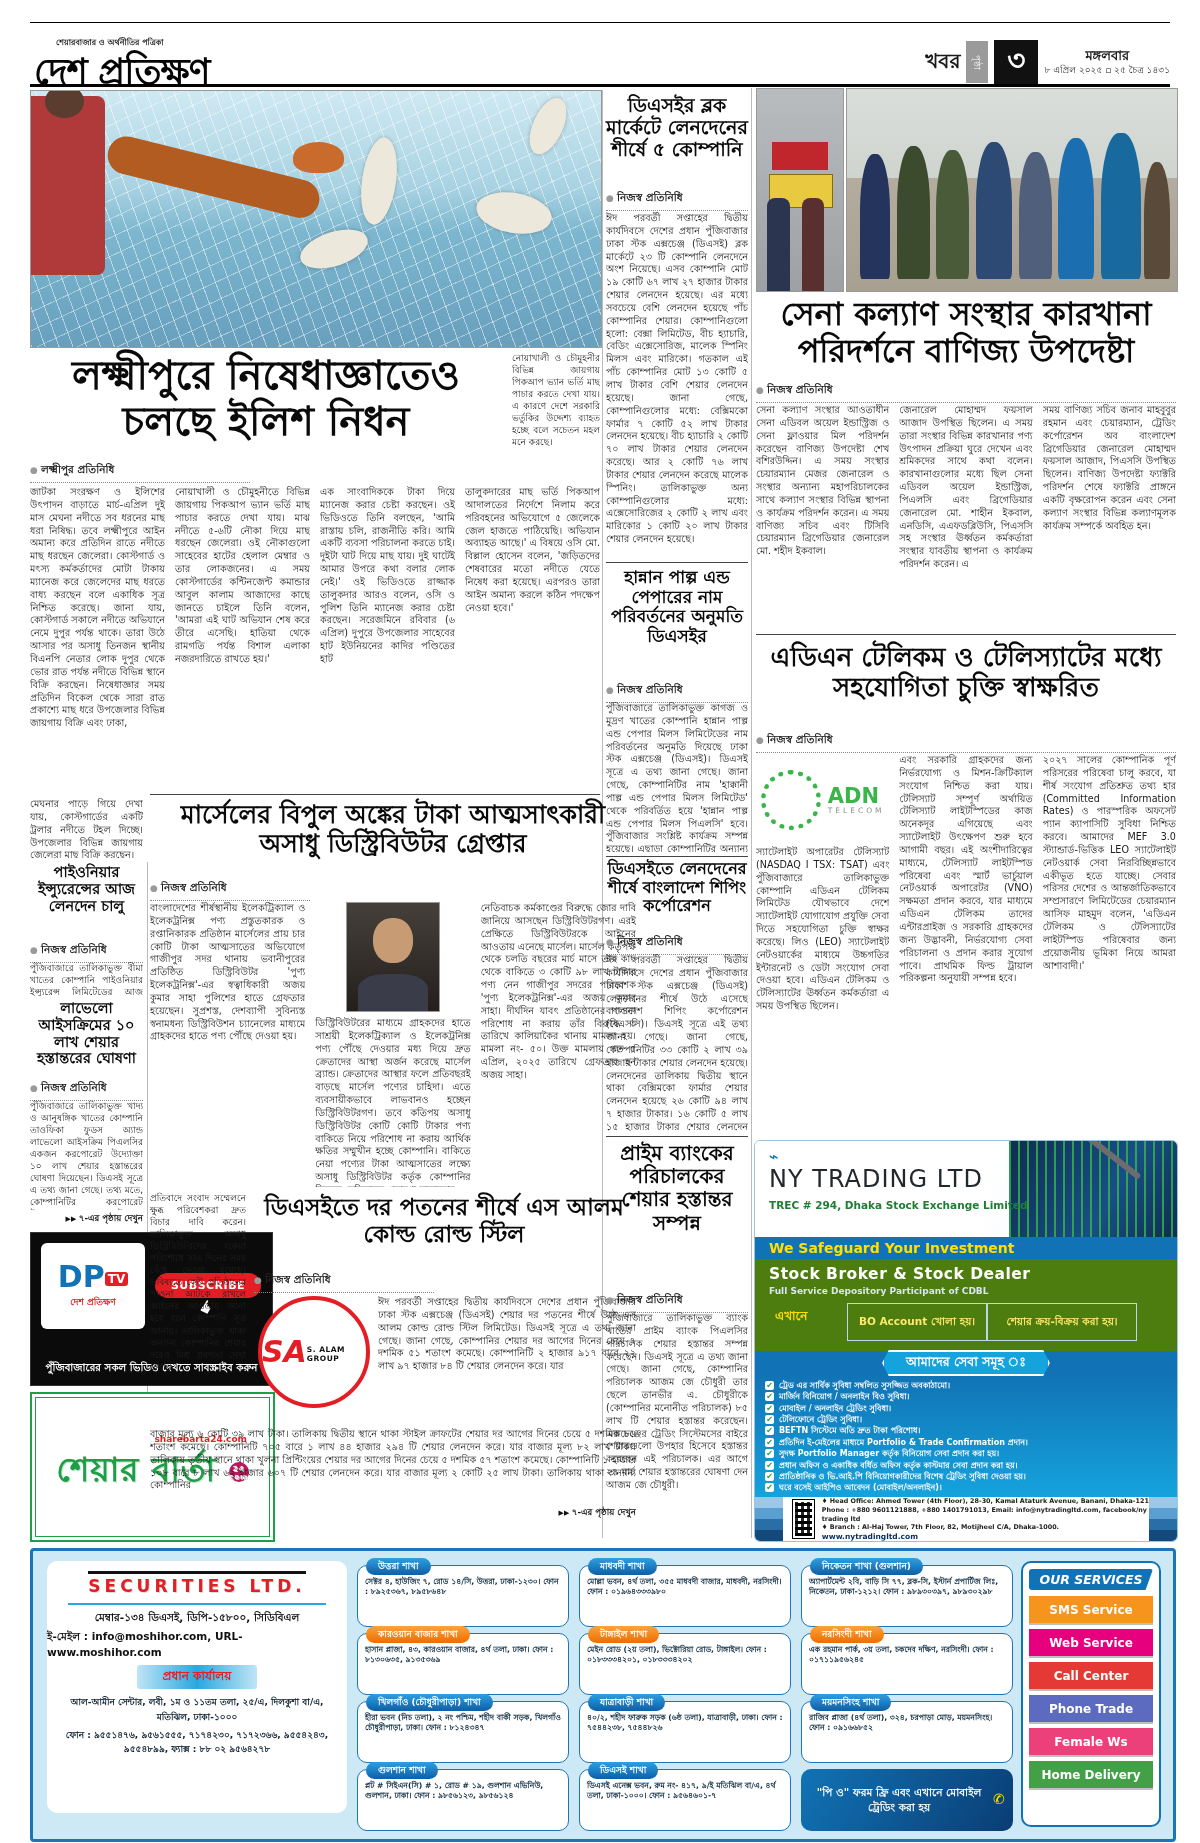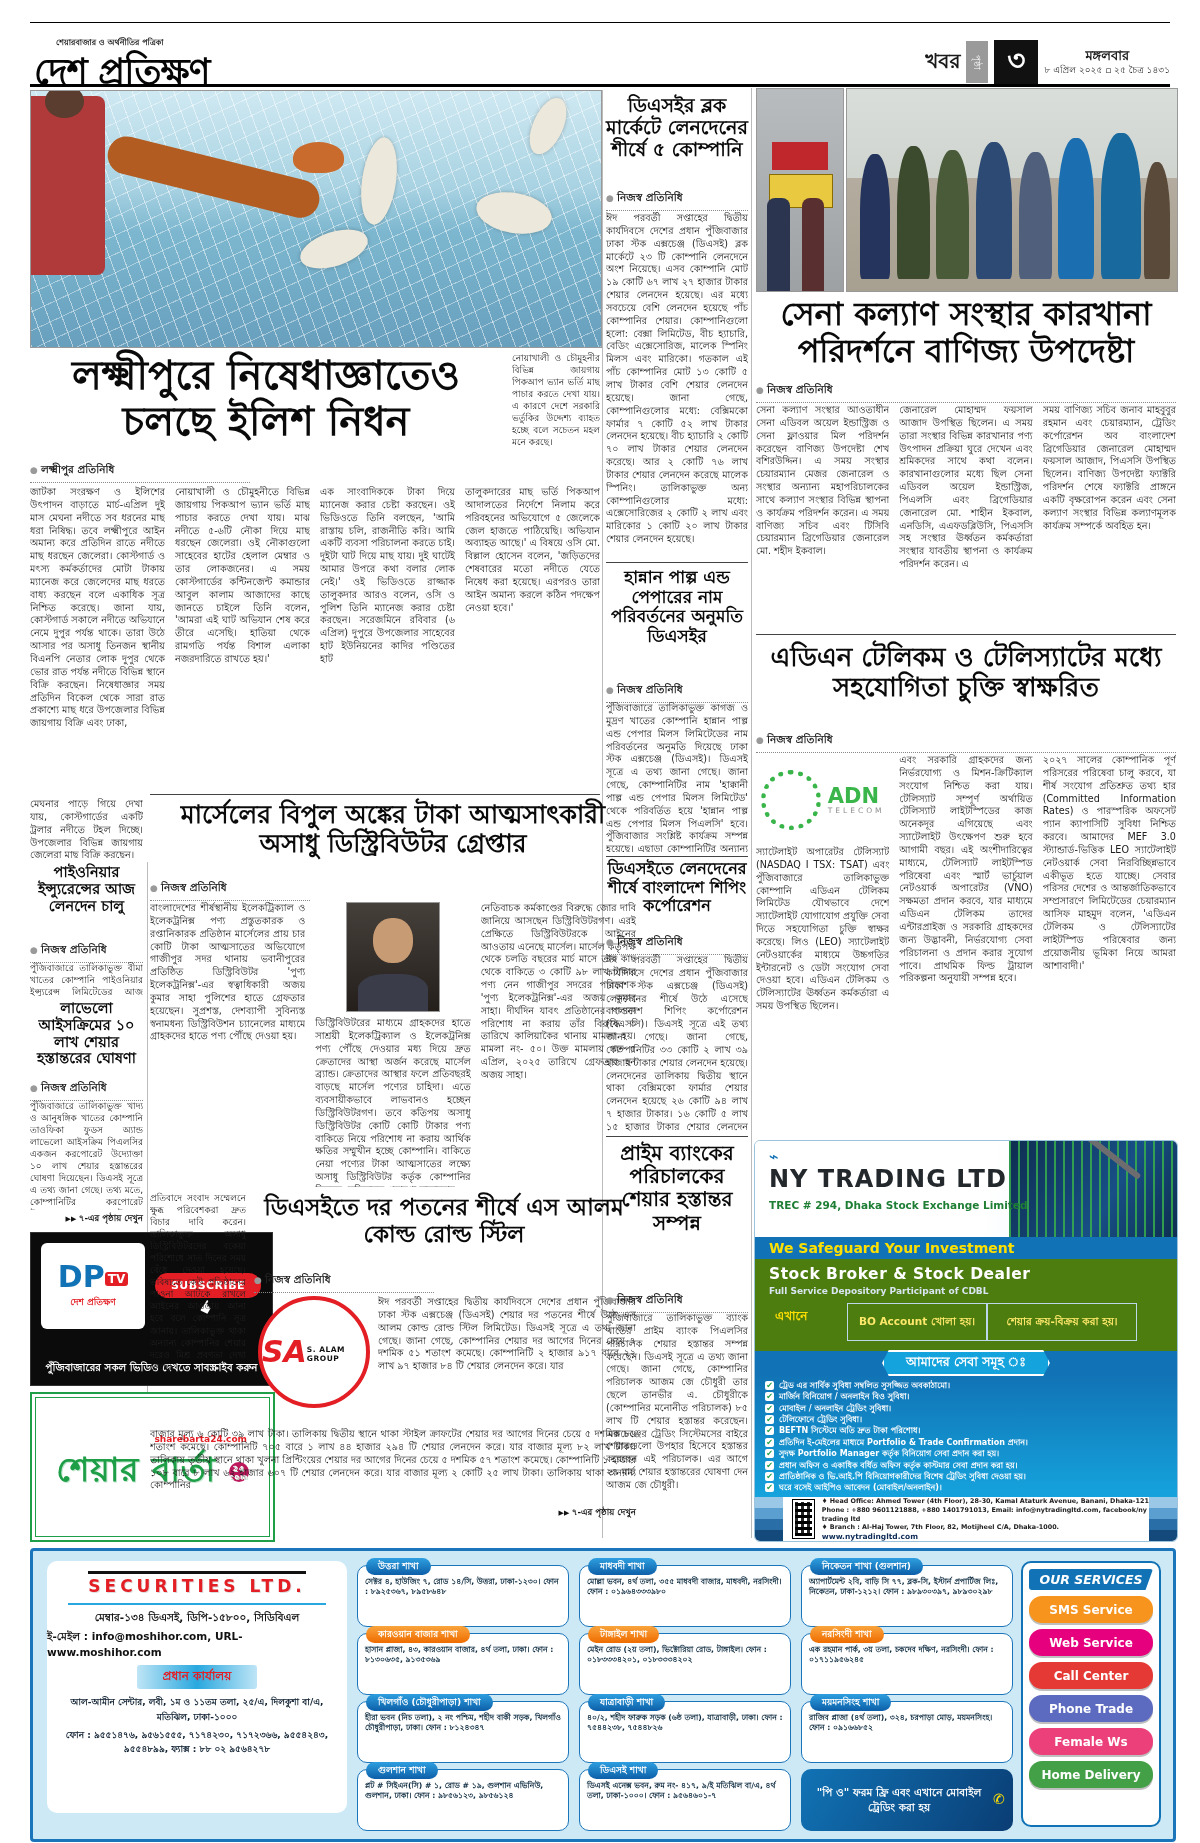--- a/index.html
+++ b/index.html
@@ -77,21 +77,21 @@
   .sb-badge{display:inline-block;background:#be185d;color:#fff;font-size:7px;font-weight:bold;border-radius:50%;
       width:20px;height:20px;line-height:1.2;text-align:center;padding-top:3px;box-sizing:border-box;vertical-align:middle;}
   
   .ny{border:1px solid #9cc3dd;border-radius:6px;overflow:hidden;background:#fff;}
   .ny-top{position:relative;height:96px;background:linear-gradient(100deg,#ffffff 55%,#dcecf7 100%);}
   .ny-graph{position:absolute;right:0;top:0;width:168px;height:96px;background:
       repeating-linear-gradient(90deg,rgba(57,181,74,.8) 0 2px,transparent 2px 9px),
       linear-gradient(120deg,#0e2d50,#174f86 60%,#0e2d50);}
   .ny-pen{position:absolute;right:30px;top:12px;width:70px;height:6px;background:#6d6d70;transform:rotate(38deg);border-radius:3px;}
   .ny-wave{position:absolute;left:14px;top:6px;font-size:16px;color:#1173b5;font-weight:900;}
-  .ny-name{position:absolute;left:14px;top:24px;font-size:24px;font-weight:700;color:#23282c;letter-spacing:1px;}
+  .ny-name{position:absolute;left:14px;top:24px;font-size:24px;font-weight:400;color:#23282c;letter-spacing:1px;}
   .ny-trec{position:absolute;left:14px;top:58px;font-size:10.5px;font-weight:bold;color:#1e7e34;}
   .ny-slogan{height:22px;background:#1173b5;color:#ffe000;font-size:14px;font-weight:900;
       display:flex;align-items:center;padding-left:14px;}
   .ny-navy{position:relative;height:92px;background:#4d7c0f;color:#fff;}
   .ny-r1{position:absolute;left:14px;top:6px;font-size:15.5px;font-weight:900;letter-spacing:.5px;}
   .ny-r2{position:absolute;left:14px;top:27px;font-size:9px;color:#d9e6f2;font-weight:bold;}
   .ny-here{position:absolute;left:20px;top:48px;font-size:12px;font-weight:900;color:#ffe000;}
   .ny-cell{position:absolute;top:44px;height:38px;border:1px solid #bcd6ea;display:flex;align-items:center;justify-content:center;
       text-align:center;font-size:10.5px;font-weight:bold;color:#ffe96b;line-height:1.25;padding:0 6px;box-sizing:border-box;}
   .ny-ribbon{height:24px;display:flex;align-items:center;justify-content:center;background:#1173b5;}
@@ -125,21 +125,21 @@
   .br-box{position:absolute;width:212px;height:62px;background:#fff;border:1.5px solid #1b75bb;border-radius:10px;box-sizing:border-box;}
   .br-head{position:absolute;left:8px;top:-8px;padding:1px 12px;border-radius:9px;color:#fff;font-size:9px;font-weight:900;white-space:nowrap;}
   .hb{background:linear-gradient(#2e9fe0,#0d5fa8);} .ho{background:linear-gradient(#f9a43c,#ef6c00);}
   .br-body{position:absolute;left:7px;right:5px;top:11px;font-size:7.7px;line-height:1.35;color:#0d2b40;font-weight:bold;}
   .promo{position:absolute;width:212px;height:62px;border-radius:10px;background:linear-gradient(120deg,#1173b5,#0a3d74);
       color:#fff;display:flex;align-items:center;justify-content:center;text-align:center;font-size:10.5px;font-weight:900;line-height:1.4;padding:0 8px;box-sizing:border-box;}
   .promo::after{content:"✆";margin-left:4px;font-size:14px;color:#ffe000;}
   .svc-panel{position:absolute;left:988px;top:10px;width:140px;height:266px;background:#ffffff;border:2px solid #1173b5;border-radius:10px;box-sizing:border-box;padding:6px;}
   .svc-title{background:#1173b5;color:#fff;font-size:12.5px;font-weight:900;font-style:italic;text-align:center;
       padding:3px 0;border-radius:3px;clip-path:polygon(0 0,100% 0,94% 100%,0 100%);}
-  .svc-btn{margin-top:6px;height:27px;border-radius:13px;color:#fff;font-size:12px;font-weight:900;
+  .svc-btn{margin-top:6px;height:27px;border-radius:0;color:#fff;font-size:12px;font-weight:900;
       display:flex;align-items:center;justify-content:center;box-shadow:0 2px 0 rgba(0,0,0,.25);}
   .svc-btn:nth-of-type(2){background:#f7941d;} .svc-btn:nth-of-type(3){background:#e6007e;}
   .svc-btn:nth-of-type(4){background:#e53935;} .svc-btn:nth-of-type(5){background:#5c6bc0;}
   .svc-btn:nth-of-type(6){background:#ec407a;} .svc-btn:nth-of-type(7){background:#43a047;}
 </style>
 </head>
 <body>
 
 <div id="page">
 

